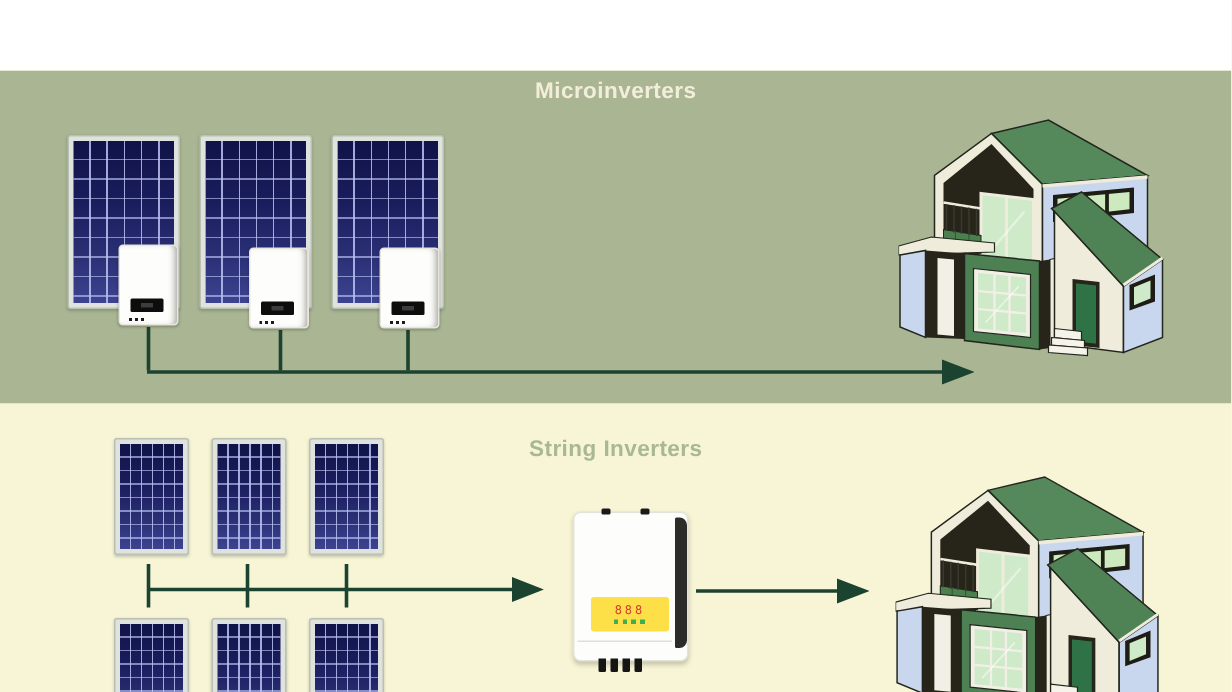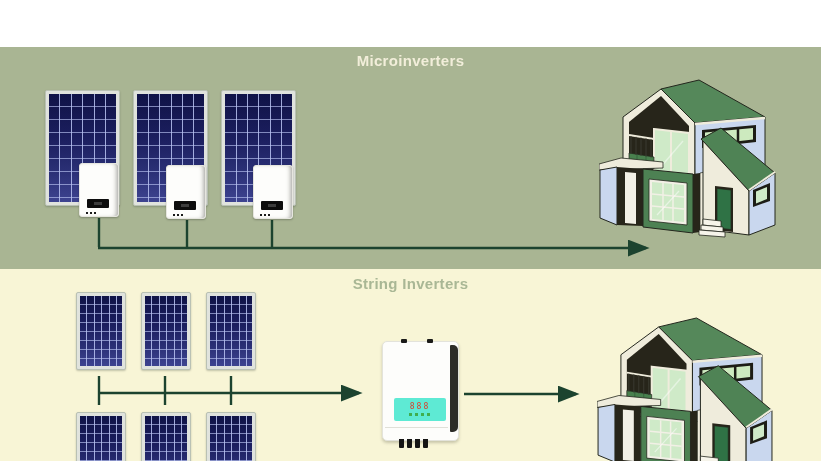--- a/index.html
+++ b/index.html
@@ -4,21 +4,21 @@
 <style>
   html,body{margin:0;padding:0;}
   #stage{position:relative;width:821px;height:461px;overflow:hidden;
          font-family:"Liberation Sans",sans-serif;background:#f8f5d6;margin-top:47px;}
   .section{position:absolute;left:0;width:821px;}
   #section-top{top:0;height:222px;}
   #section-bottom{top:222px;height:239px;}
   .title{position:absolute;left:0;width:821px;text-align:center;
          font-size:15px;font-weight:bold;letter-spacing:.3px;}
   #title-top{top:5px;}
-  #title-bottom{top:228px;}
+  #title-bottom{top:244px;}
 
   
   .panel{position:absolute;background:#e0e3dd;border:1px solid #b9c1b4;
          border-radius:2px;padding:3px;box-sizing:border-box;
          box-shadow:0 1px 2px rgba(40,50,40,.25);}
   .cells{width:100%;height:100%;
     background:
       repeating-linear-gradient(90deg, transparent 0, transparent calc(var(--cw) - 1px),
         rgba(185,195,242,.85) calc(var(--cw) - 1px), rgba(185,195,242,.85) var(--cw)),
       repeating-linear-gradient(180deg, transparent 0, transparent calc(var(--ch) - 1px),
@@ -37,21 +37,21 @@
   .micro-dots{position:absolute;left:6px;bottom:2px;width:11px;height:2.5px;
          background:repeating-linear-gradient(90deg,#1a1a1a 0 2px,transparent 2px 4px);}
 
   
   .string-inverter{position:absolute;left:382px;top:294px;width:77px;height:100px;
          background:#fdfdfb;border:1px solid #e3e3db;border-radius:5px;box-sizing:border-box;z-index:3;
          box-shadow:0 2px 3px rgba(60,60,40,.25);}
   .si-strip{position:absolute;right:0;top:3px;bottom:8px;width:8px;background:#2c2c28;
          border-radius:1px 5px 5px 1px;}
   .si-nub{position:absolute;top:-3px;width:6px;height:4px;background:#1a1a18;border-radius:1px;}
-  .si-display{position:absolute;left:11px;top:56px;width:52px;height:23px;background:#5eead4;
+  .si-display{position:absolute;left:11px;top:56px;width:52px;height:23px;background:#fde047;
          border-radius:2px;display:flex;flex-direction:column;align-items:center;justify-content:center;gap:2px;}
   .si-digits{font-family:"DejaVu Sans Mono",monospace;font-size:8px;line-height:8px;
          color:#d8402e;letter-spacing:2px;}
   .si-leds{width:22px;height:2.5px;
          background:repeating-linear-gradient(90deg,#3fae4e 0 3px,transparent 3px 6px);}
   .si-sep{position:absolute;left:2px;right:10px;bottom:12px;border-top:1px solid #e0e0d8;}
   .si-pin{position:absolute;bottom:-8px;width:5px;height:9px;background:#151513;border-radius:0 0 1px 1px;}
 
   .wiring{position:absolute;left:0;top:0;pointer-events:none;z-index:2;}
   .house{position:absolute;z-index:1;}

